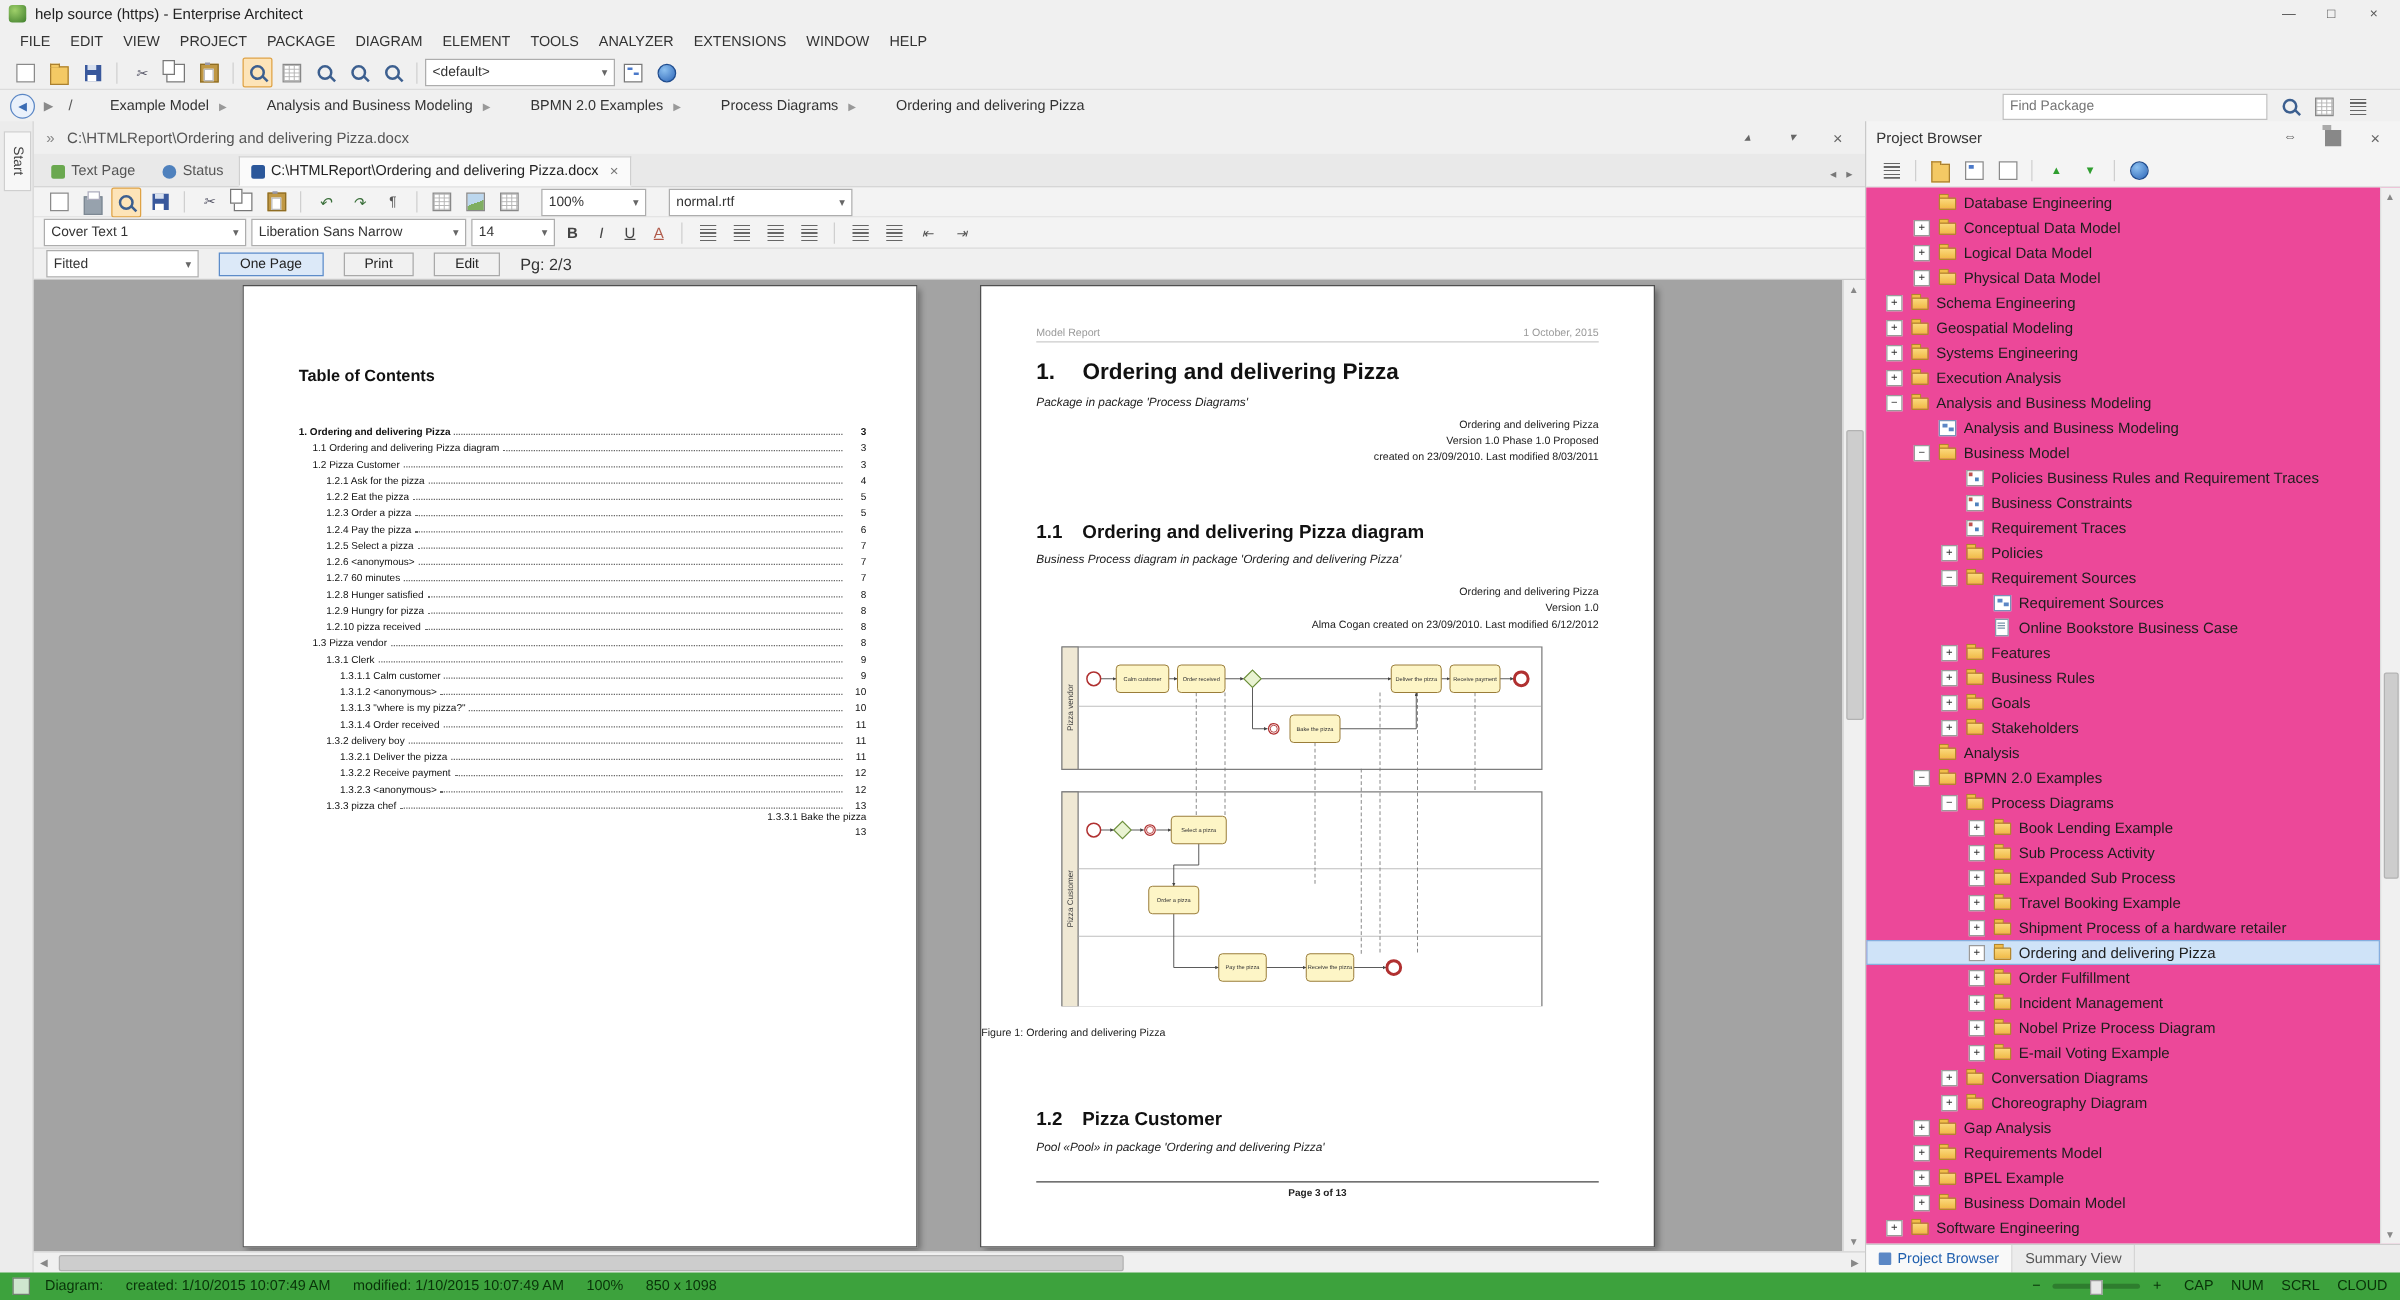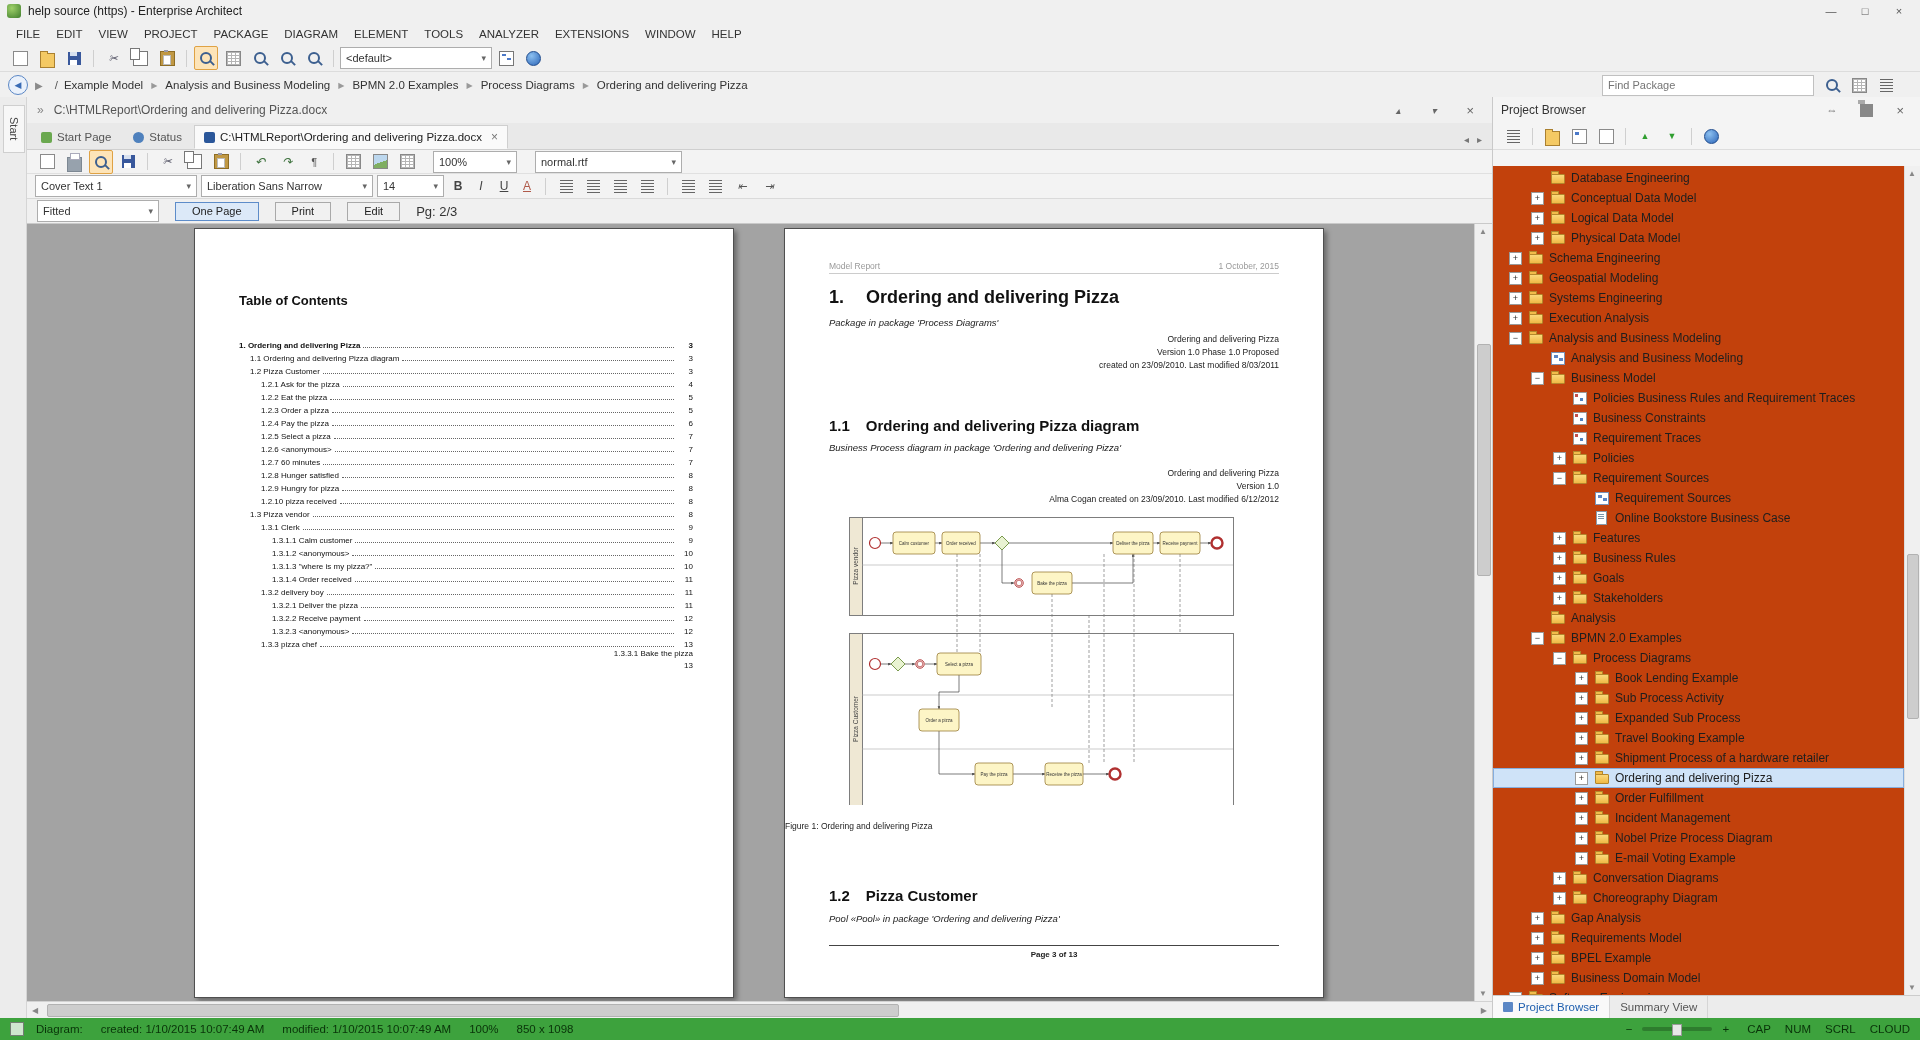--- a/index.html
+++ b/index.html
@@ -21,21 +21,21 @@
   .combo{height:20px;background:#fff;border:1px solid #adadad;display:flex;align-items:center;font-size:11px;padding:0 5px;color:#333;flex:none;}
   .combo .arrow{margin-left:auto;color:#666;font-size:9px;padding-left:6px;}
   .w55{width:55px}.w72{width:72px}.w110{width:110px}.w135{width:135px}.w140{width:140px}.w150{width:150px}.w160{width:160px}
   .ml12{margin-left:12px}.ml16{margin-left:16px}
   
   .crumbbar{height:26px;display:flex;align-items:center;padding:0 8px;border-bottom:1px solid #cfcfcf;font-size:11.5px;}
   .nav-circle{width:18px;height:18px;border-radius:50%;border:1px solid #5b87c5;color:#3a6cb5;display:grid;place-items:center;font-size:9px;margin-right:5px;background:#eaf1fb;flex:none;}
   .nav-fwd{color:#8a8a8a;font-size:10px;margin:0 8px 0 2px;}
   .crumb-root{color:#555;margin:0 4px;}
   .breadcrumb{display:flex;align-items:center;}
-  .crumb-item{color:#333;padding:0 2px;white-space:nowrap;}
+  .crumb-item{color:#333;padding:0 2px;white-space:nowrap;margin-left:24px;}
   .crumb-sep{color:#999;font-size:8px;margin:0 6px;}
   .find-box{margin-left:auto;display:flex;align-items:center;gap:6px;margin-right:14px;}
   .find-input{width:200px;height:19px;border:1px solid #c0c0c0;background:#fff;font-size:11px;padding:0 5px;color:#555;font-family:"Liberation Sans",sans-serif;}
   
   .main{position:absolute;top:97px;left:0;right:0;bottom:22px;display:flex;}
   .side-strip{width:26px;background:#ececec;border-right:1px solid #d5d5d5;position:relative;flex:none;}
   .start-tab{position:absolute;top:8px;left:3px;width:20px;height:46px;background:#f7f7f7;border:1px solid #cfcfcf;writing-mode:vertical-rl;display:grid;place-items:center;font-size:11px;color:#444;}
   
   .doc-col{flex:1;display:flex;flex-direction:column;min-width:0;background:#f0f0f0;}
   .path-bar{height:26px;display:flex;align-items:center;gap:10px;padding:0 10px;font-size:12px;color:#555;}
@@ -94,21 +94,21 @@
   .vscroll .sb-arrow.bottom{top:auto;bottom:3px;}
   .hscroll .sb-arrow{left:5px;top:4px;}
   .hscroll .sb-arrow.right{left:auto;right:5px;}
   .sb-thumb-v{position:absolute;left:2px;width:12px;top:120px;height:230px;background:#cdcdcd;border:1px solid #b2b2b2;border-radius:2px;}
   .sb-thumb-h{position:absolute;top:2px;height:11px;left:20px;width:58%;background:#cdcdcd;border:1px solid #b2b2b2;border-radius:2px;}
   
   .browser{width:427px;background:#f4f4f4;border-left:1px solid #c9c9c9;display:flex;flex-direction:column;flex:none;}
   .pb-header{height:26px;display:flex;align-items:center;padding:0 8px;font-size:12px;color:#333;}
   .pb-header .icon-row{margin-left:auto;gap:10px;}
   .pb-toolbar{height:26px;padding:0 8px;border-bottom:1px solid #ddd;}
-  .pb-tree-wrap{flex:1;display:flex;min-height:0;background:#c2410c;margin-top:16px;}
+  .pb-tree-wrap{flex:1;display:flex;min-height:0;background:#ec4899;}
   .pb-tree{flex:1;overflow:hidden;padding-top:2px;}
   .trow{height:20px;display:flex;align-items:center;white-space:nowrap;font-size:12px;color:#1e1e1e;}
   .trow.sel{background:#cfe3f8;box-shadow:inset 0 0 0 1px #86aede;}
   .texp{width:11px;height:11px;border:1px solid #9a9a9a;background:#fff;font-size:9px;line-height:1;display:flex;align-items:center;justify-content:center;margin-right:6px;flex:none;color:#333;}
   .texp.hiddenx{visibility:hidden;}
   .ticon{width:16px;height:14px;position:relative;flex:none;margin-right:5px;}
   .ti-folder::before{content:"";position:absolute;left:1px;top:0;width:6px;height:3px;background:#f2bc4a;border:1px solid #b4872c;border-bottom:none;border-radius:1px 1px 0 0;}
   .ti-folder::after{content:"";position:absolute;left:1px;top:3px;width:12px;height:8px;background:linear-gradient(#fbd97c,#f0b945);border:1px solid #b4872c;border-radius:1px;}
   .ti-diagram::after{content:"";position:absolute;left:1px;top:1px;width:12px;height:11px;background:#fff;border:1px solid #7a93b8;}
   .ti-diagram::before{content:"";position:absolute;left:4px;top:4px;width:4px;height:3px;background:#5c86c5;box-shadow:5px 3px 0 #5c86c5;z-index:1;}
@@ -307,21 +307,21 @@
             <span class="tbtn">
               <i class="ic i-close"></i>
             </span>
           </div>
       </div>
 
       <div class="tab-strip">
         <div class="icon-row" style="gap:2px;align-items:flex-end;">
             <div class="tab">
               <span class="tab-icon tabi-start"></span>
-              <span class="tab-label">Start Page</span>
+              <span class="tab-label">Text Page</span>
             </div>
             <div class="tab">
               <span class="tab-icon tabi-status"></span>
               <span class="tab-label">Status</span>
             </div>
             <div class="tab active">
               <span class="tab-icon tabi-doc"></span>
               <span class="tab-label">C:\HTMLReport\Ordering and delivering Pizza.docx</span>
               <span class="tab-close">×</span>
             </div>

